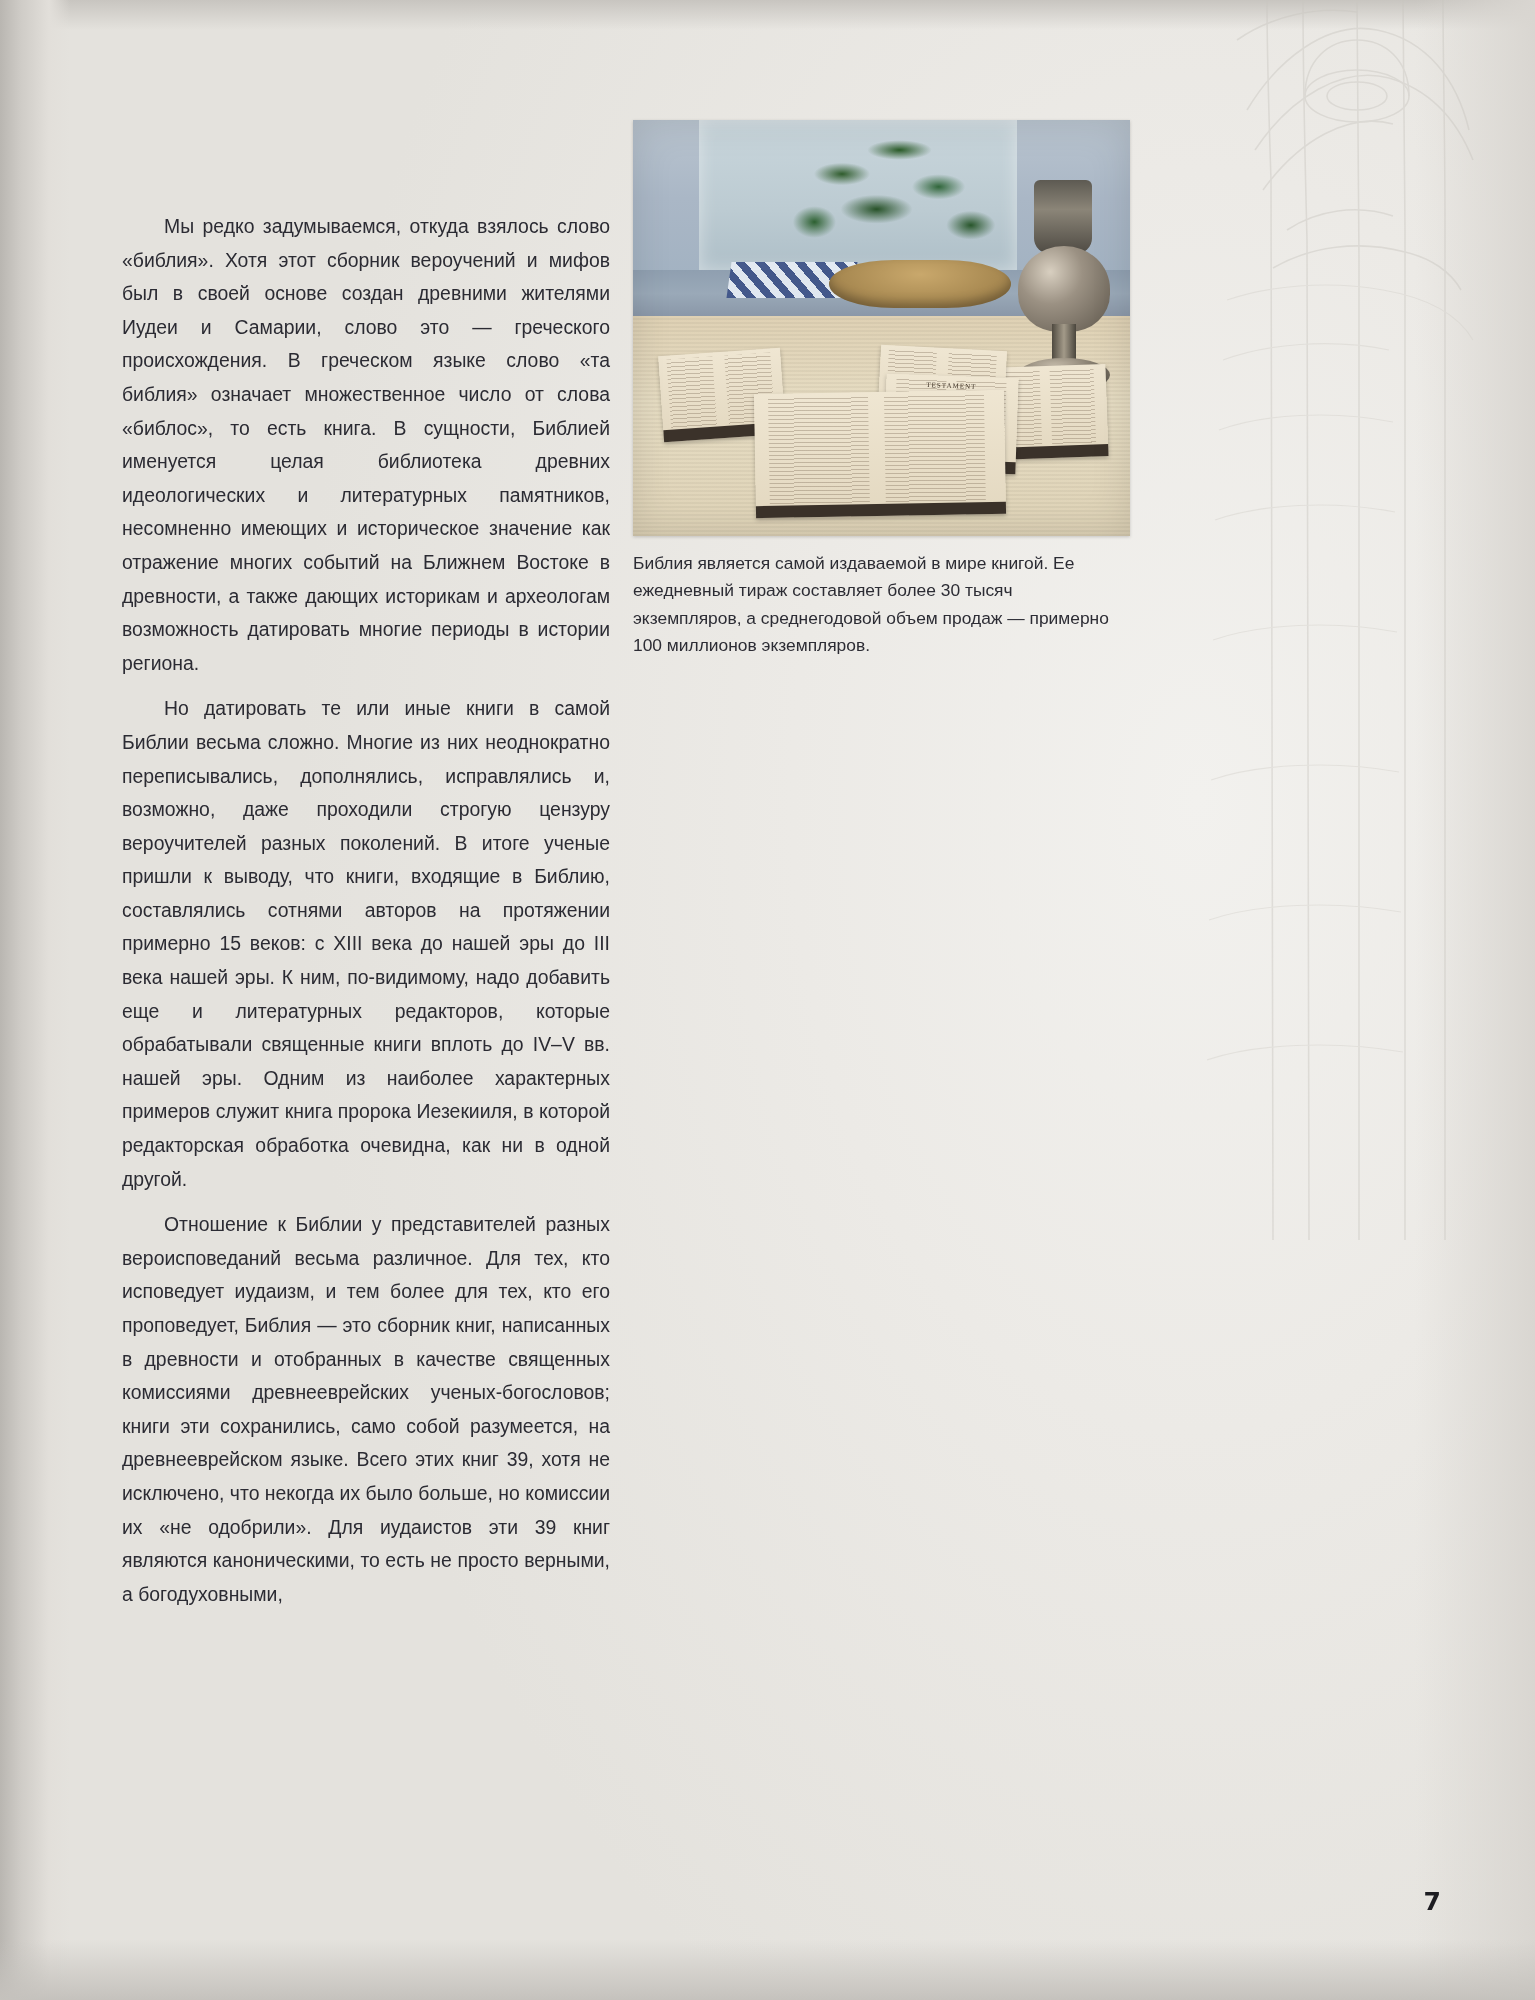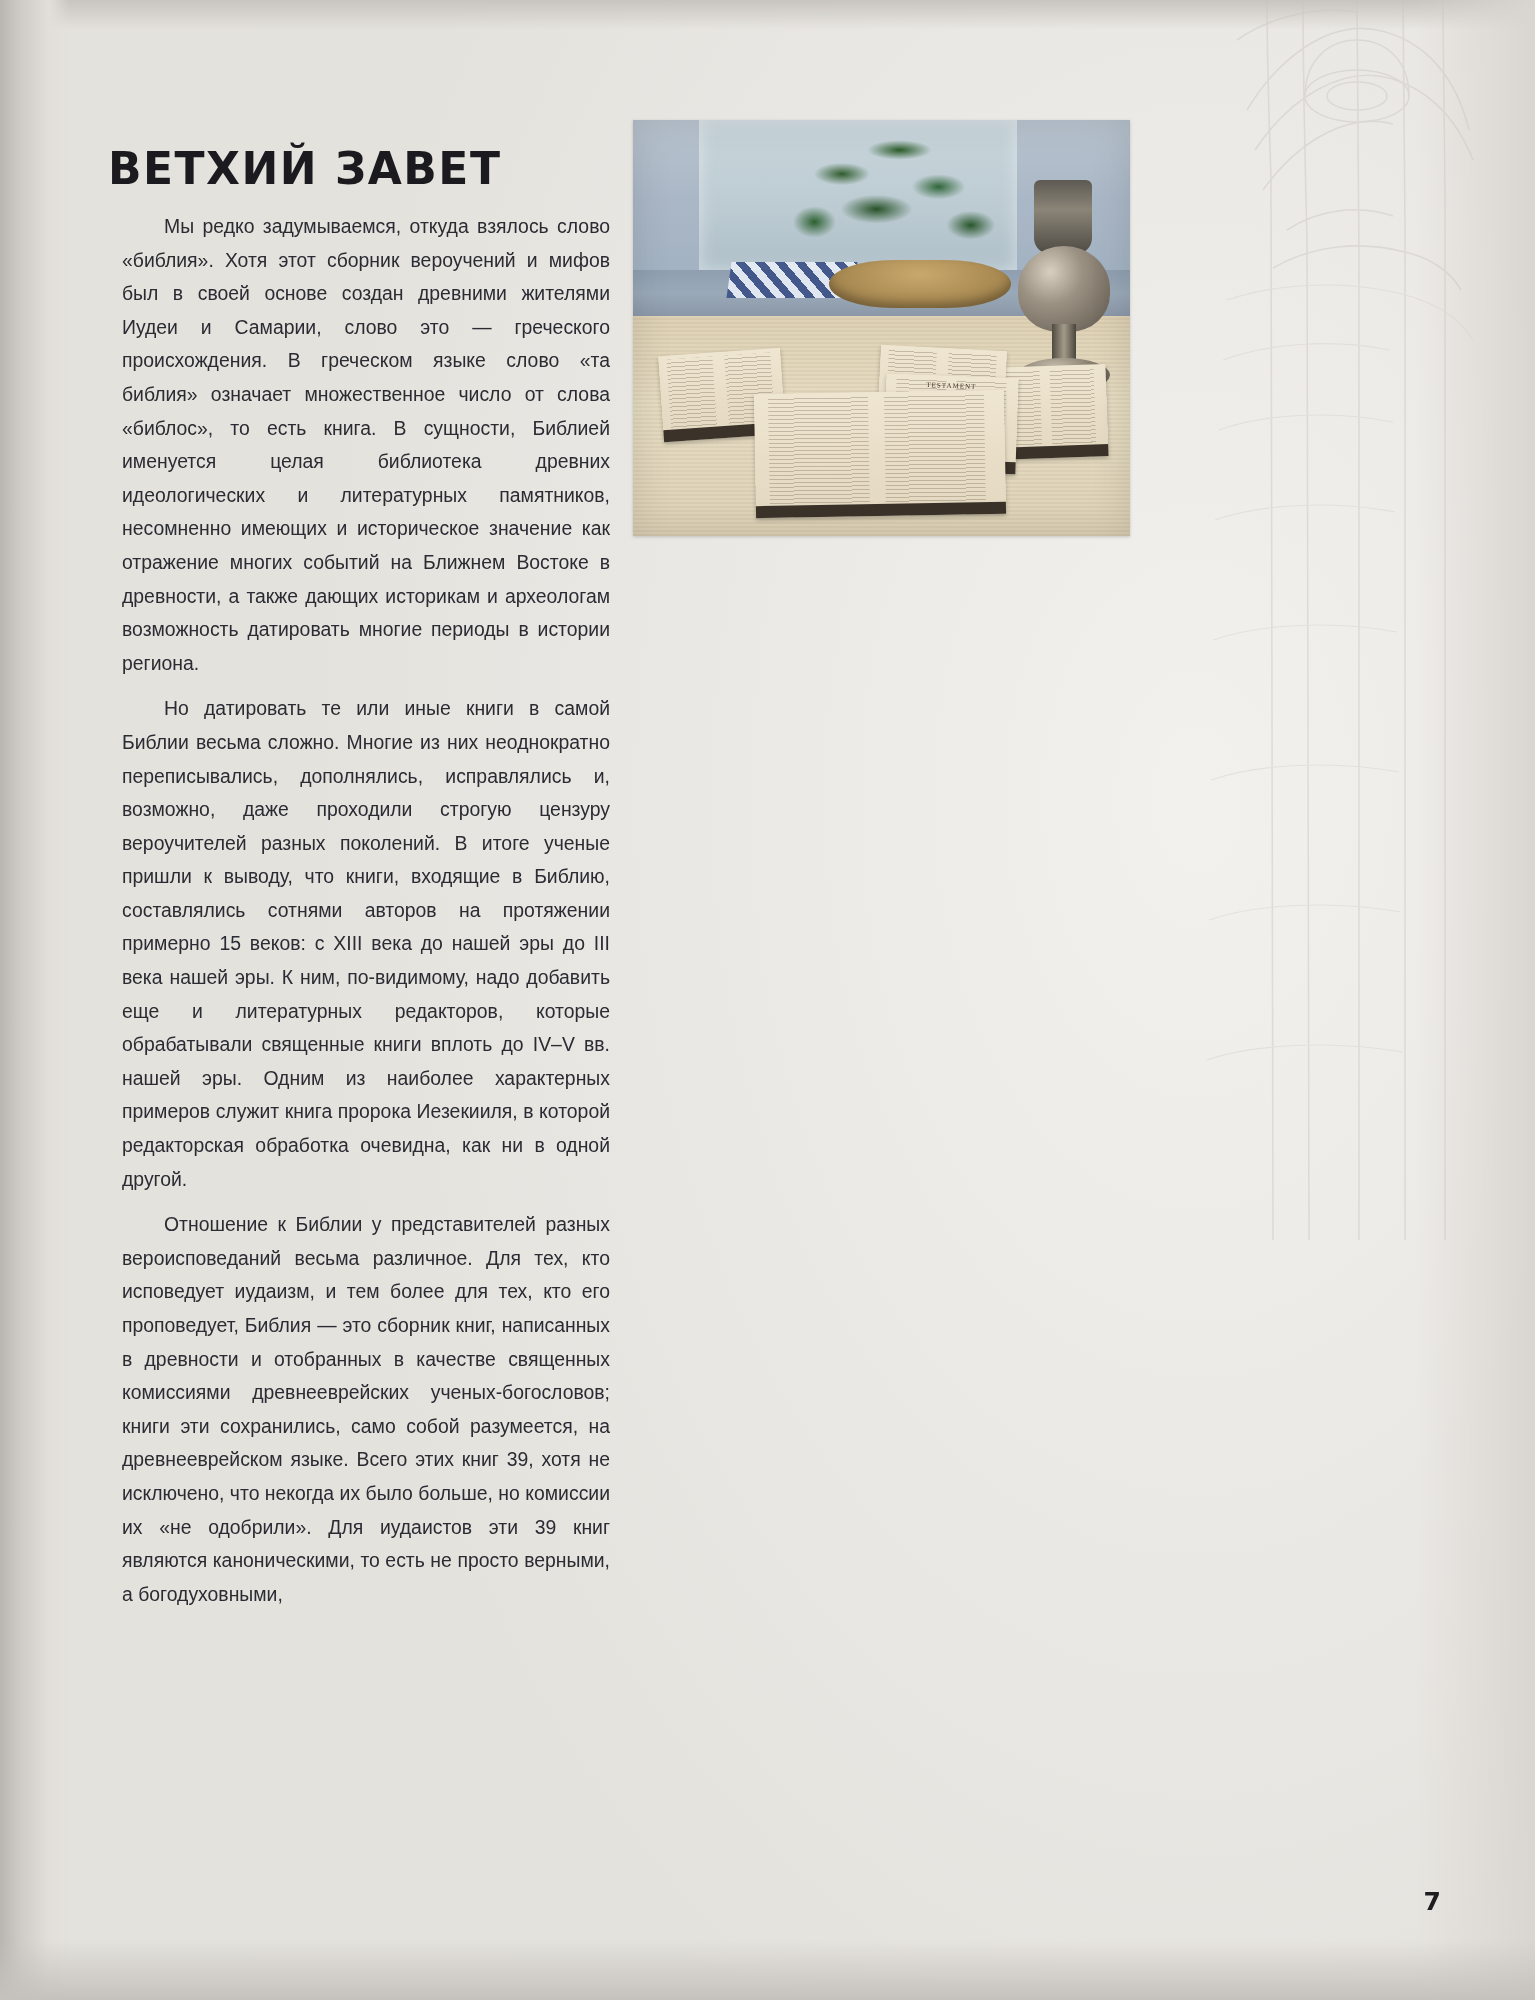--- a/index.html
+++ b/index.html
@@ -261,21 +261,20 @@
         <path d="M6 640 C52 624 126 620 190 632"></path>
         <path d="M4 780 C50 764 126 760 192 772"></path>
         <path d="M2 920 C48 904 126 900 194 912"></path>
         <path d="M0 1060 C46 1044 126 1040 196 1052"></path>
       </g>
     </svg>
   </div>
 
   <div class="content">
 
-    <h1 class="title">ВЕТХИЙ ЗАВЕТ</h1>
 
     <div class="col-text">
       <p>Мы редко задумываемся, откуда взялось слово «библия». Хотя этот сборник вероучений и мифов был в своей основе создан древними жителями Иудеи и Самарии, слово это — греческого происхождения. В греческом языке слово «та библия» означает множественное число от слова «библос», то есть книга. В сущности, Библией именуется целая библиотека древних идеологических и литературных памятников, несомненно имеющих и историческое значение как отражение многих событий на Ближнем Востоке в древности, а также дающих историкам и археологам возможность датировать многие периоды в истории региона.</p>
       <p>Но датировать те или иные книги в самой Библии весьма сложно. Многие из них неоднократно переписывались, дополнялись, исправлялись и, возможно, даже проходили строгую цензуру вероучителей разных поколений. В итоге ученые пришли к выводу, что книги, входящие в Библию, составлялись сотнями авторов на протяжении примерно 15 веков: с XIII века до нашей эры до III века нашей эры. К ним, по-видимому, надо добавить еще и литературных редакторов, которые обрабатывали священные книги вплоть до IV–V вв. нашей эры. Одним из наиболее характерных примеров служит книга пророка Иезекииля, в которой редакторская обработка очевидна, как ни в одной другой.</p>
       <p>Отношение к Библии у представителей разных вероисповеданий весьма различное. Для тех, кто исповедует иудаизм, и тем более для тех, кто его проповедует, Библия — это сборник книг, написанных в древности и отобранных в качестве священных комиссиями древнееврейских ученых-богословов; книги эти сохранились, само собой разумеется, на древнееврейском языке. Всего этих книг 39, хотя не исключено, что некогда их было больше, но комиссии их «не одобрили». Для иудаистов эти 39 книг являются каноническими, то есть не просто верными, а богодуховными,</p>
     </div>
 
     <div class="figure">
       <div class="photo">
         <div class="ph-wall"></div>
@@ -315,18 +314,19 @@
             <div class="spine"></div>
         </div>
         <div class="book b4">
           <div class="pg"></div>
             <div class="pg pg2"></div>
             <div class="spine"></div>
         </div>
 
         <div class="ph-vignette"></div>
       </div>
+      <div class="caption">Библия является самой издаваемой в мире книгой. Ее ежедневный тираж составляет более 30 тысяч экземпляров, а среднегодовой объем продаж — примерно 100 миллионов экземпляров.</div>
     </div>
 
   </div>
 
   <div class="folio">7</div>
 </div>
 
 </body></html>

